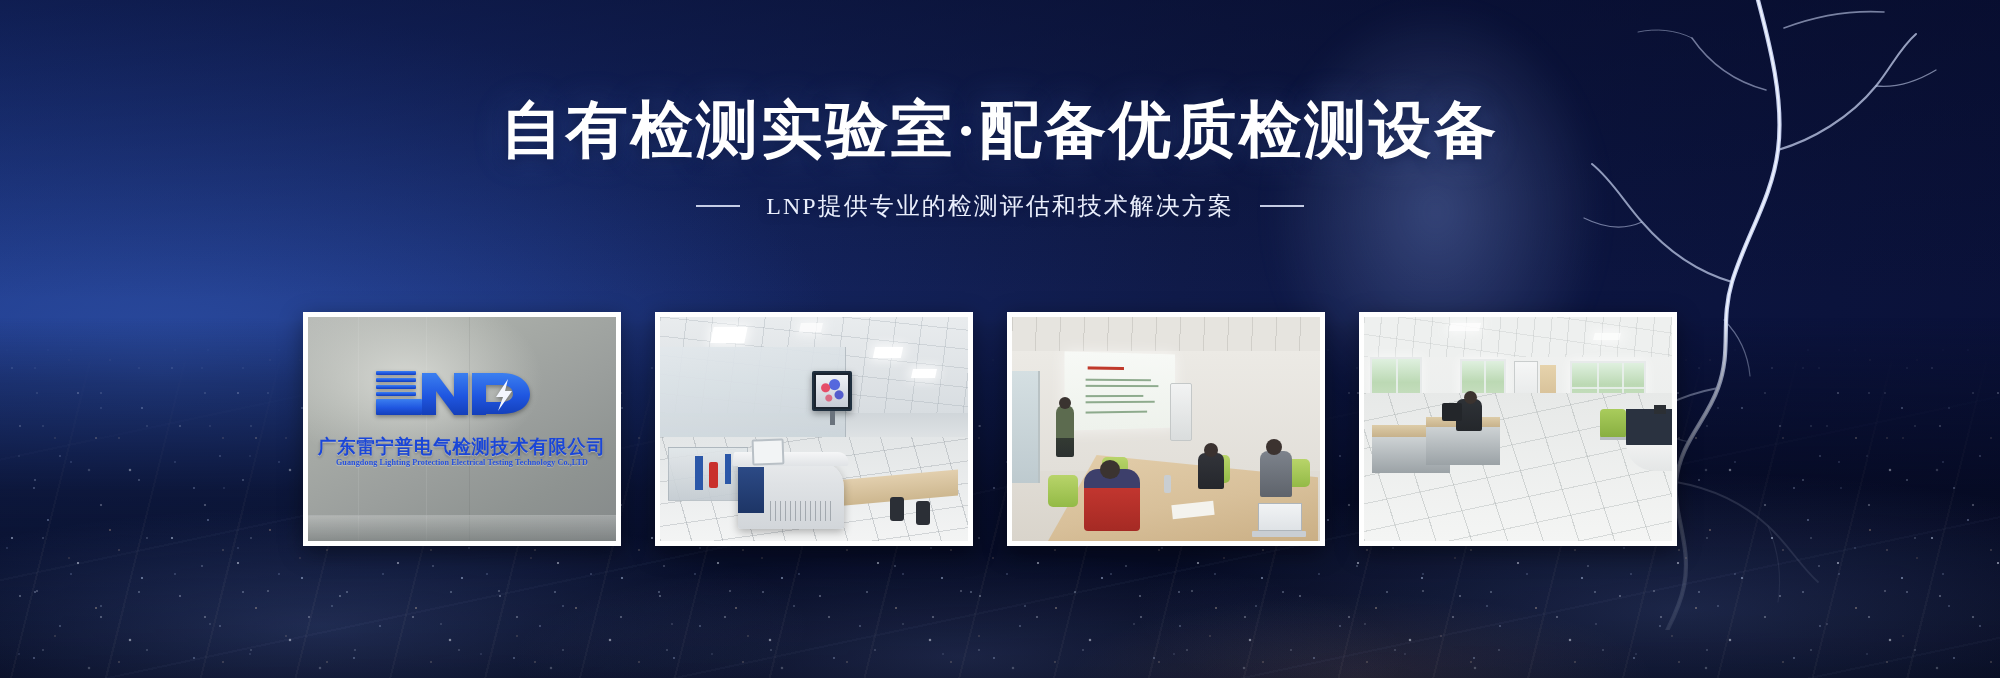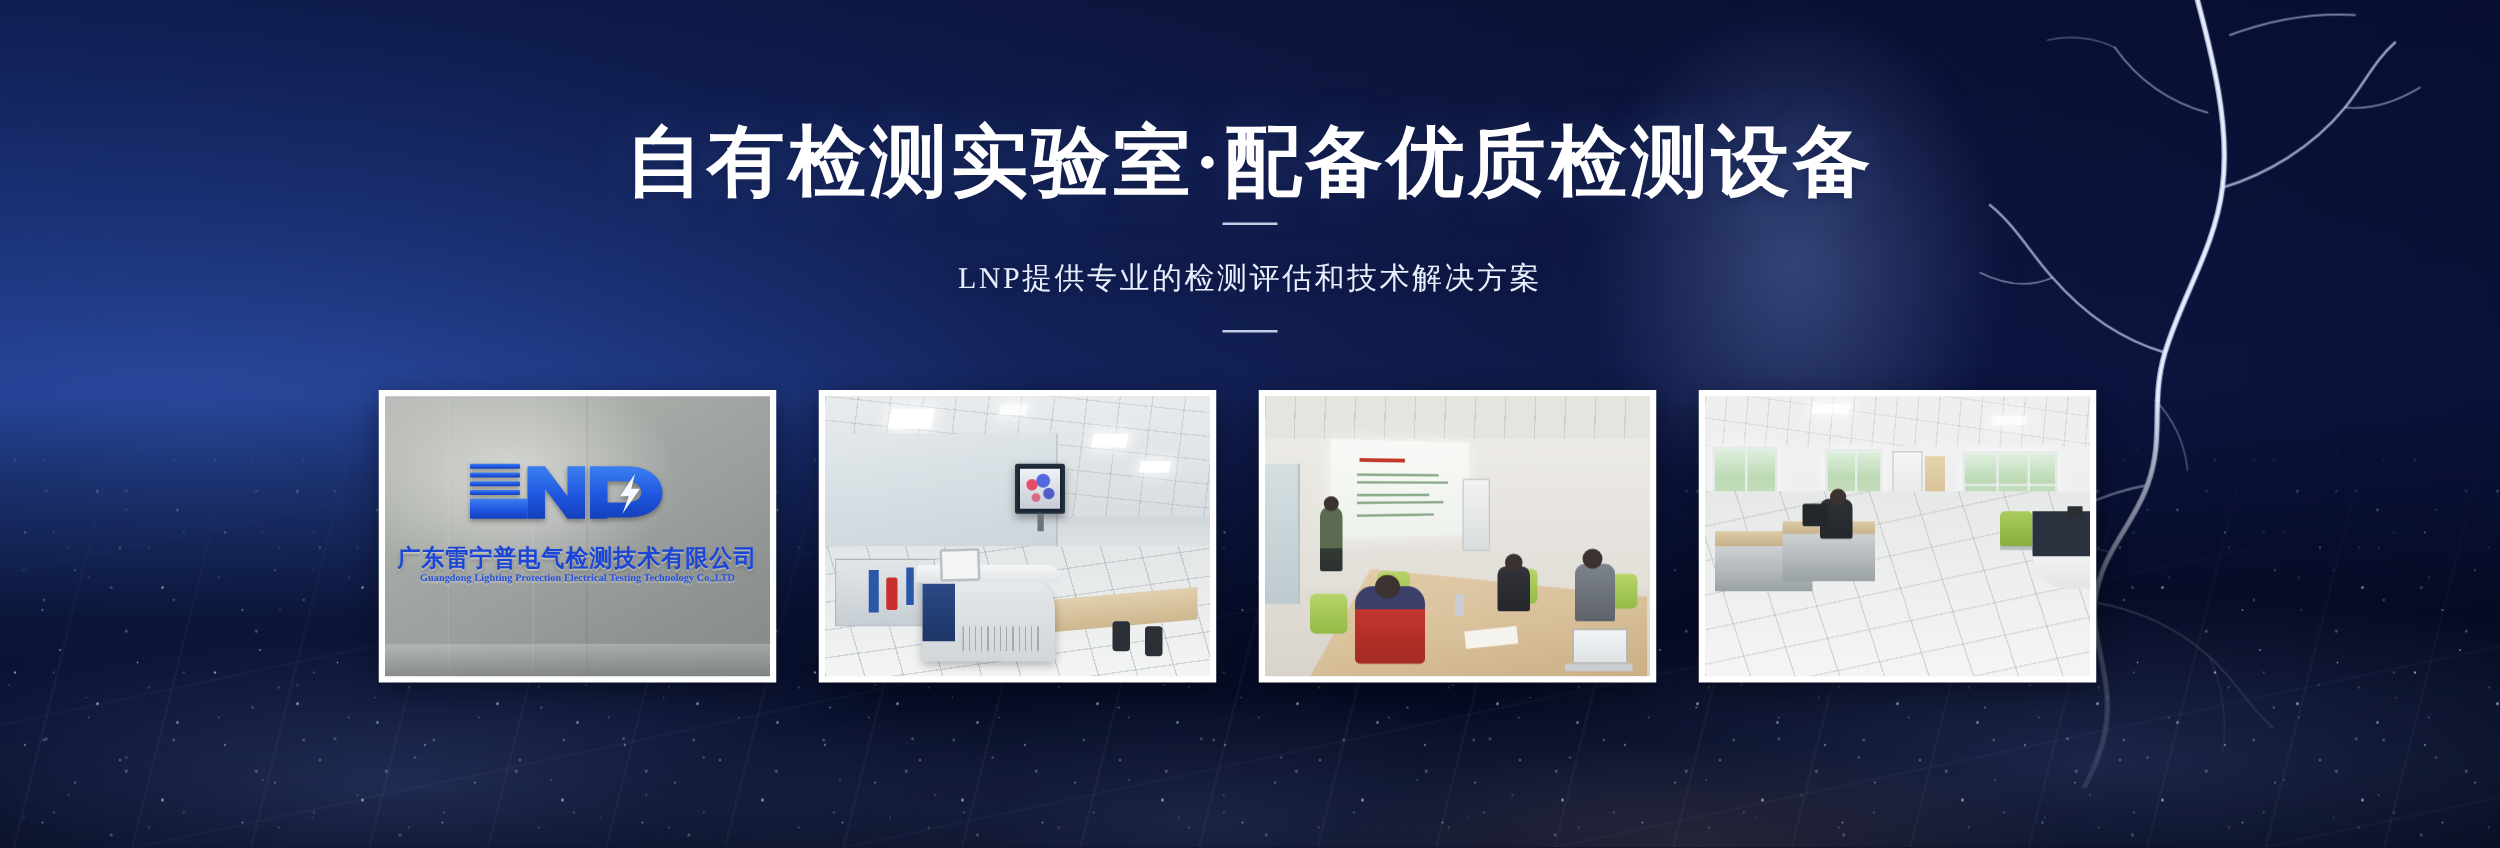--- a/index.html
+++ b/index.html
@@ -98,26 +98,25 @@
   }
   .headline {
     font-size: 62px;
     font-weight: bold;
     color: #ffffff;
     letter-spacing: 3px;
     line-height: 1.1;
     text-shadow: 0 2px 14px rgba(10,20,60,.75), 0 0 34px rgba(120,160,255,.28);
   }
   .subline {
-    margin-top: 14px;
+    margin-top: 26px;
     display: flex;
     align-items: center;
     justify-content: center;
     gap: 26px;
-    flex-direction: column;
   }
   .subline .rule {
     display: block;
     width: 44px; height: 2px;
     background: rgba(228,235,255,.85);
   }
   .subtitle {
     font-size: 24px;
     color: #e9eefc;
     letter-spacing: 2px;

